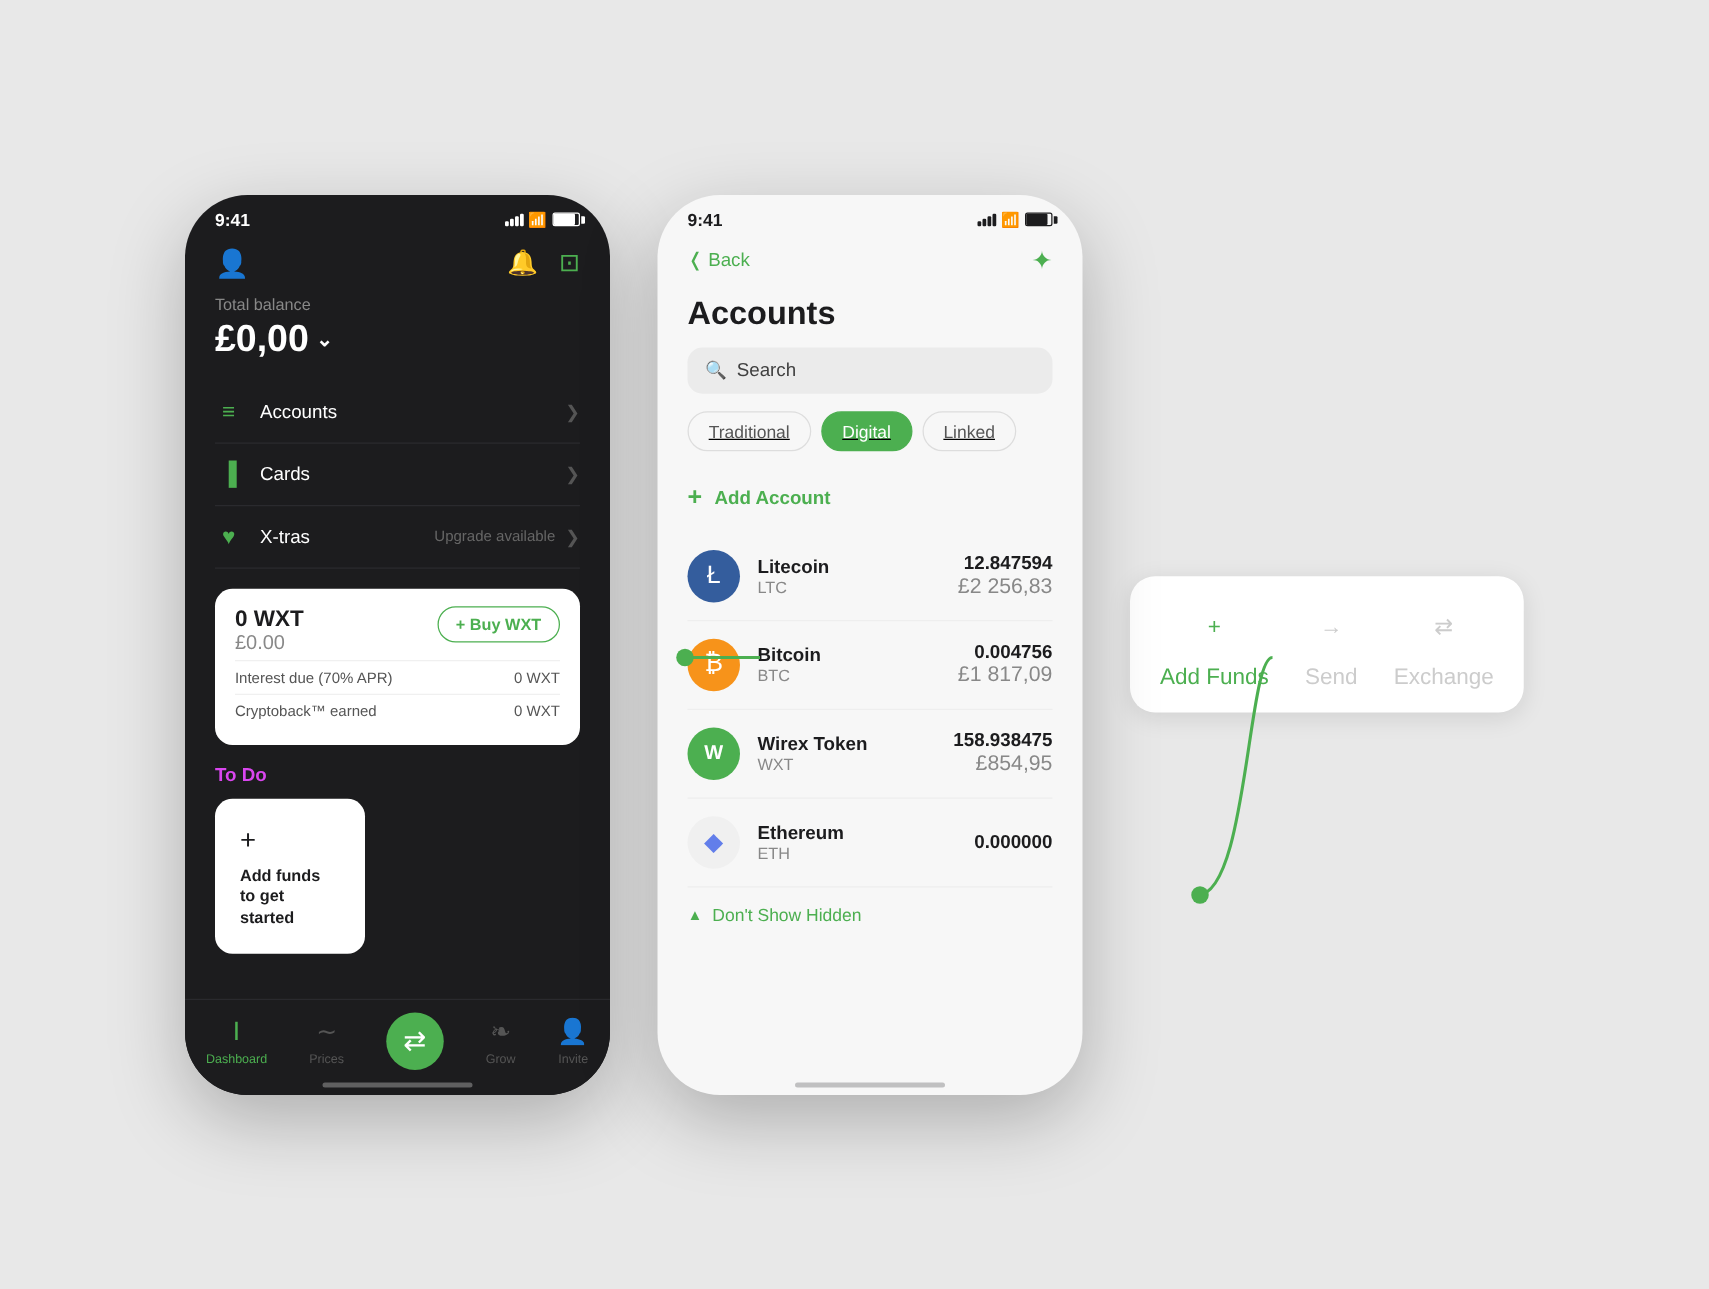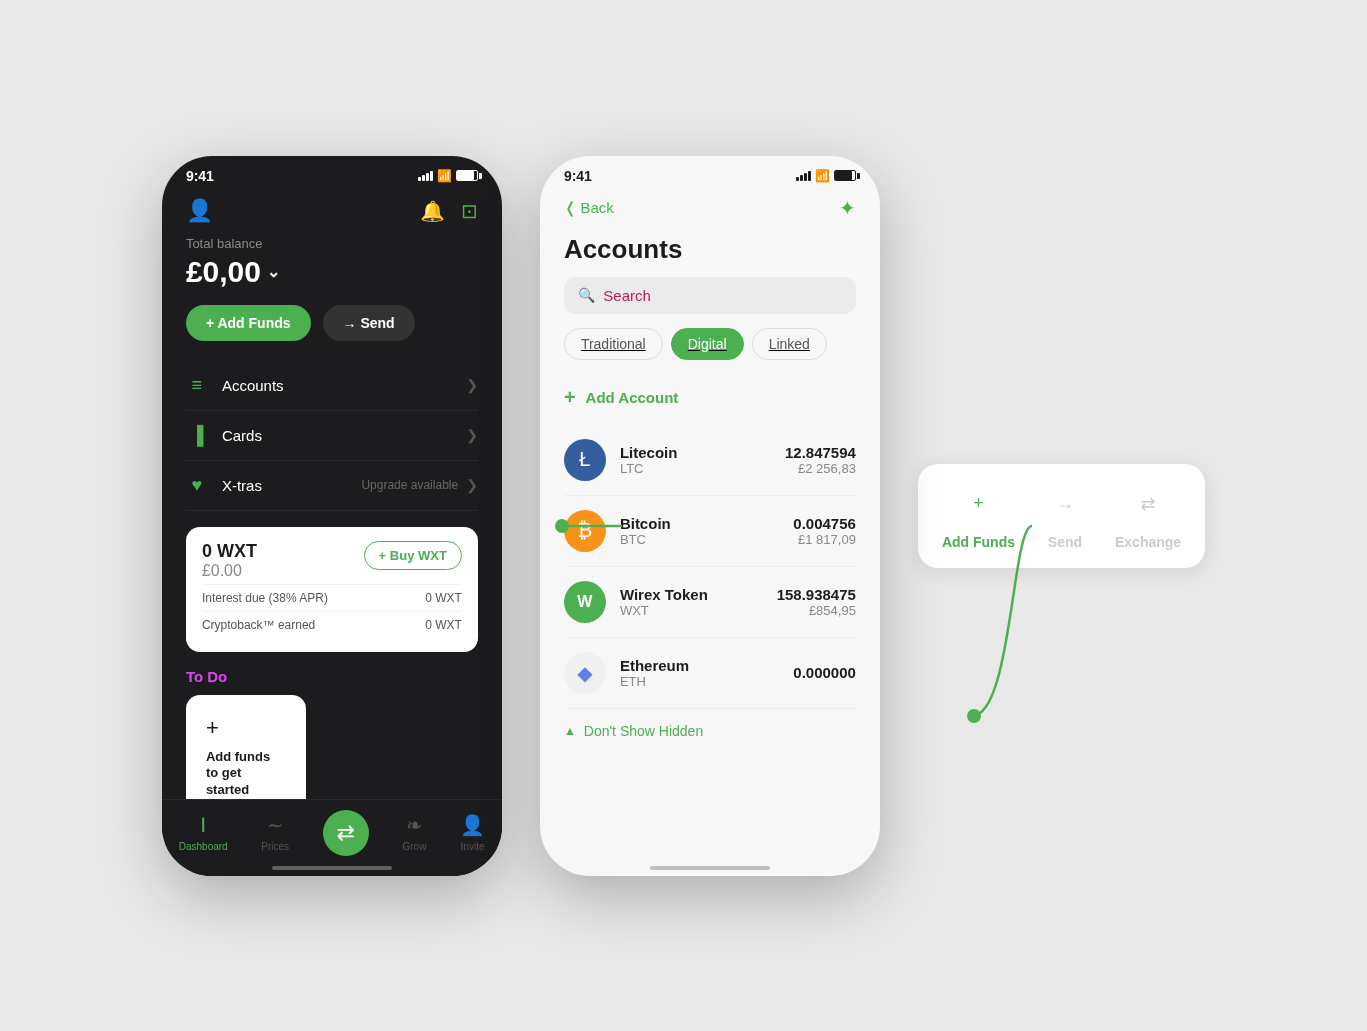--- a/index.html
+++ b/index.html
@@ -250,21 +250,21 @@
     .search-bar {
       margin: 0 24px 14px;
       background: #ebebeb;
       border-radius: 12px;
       padding: 10px 14px;
       display: flex;
       align-items: center;
       gap: 8px;
     }
     .search-bar .search-icon { color: #999; font-size: 14px; }
-    .search-input-placeholder { color: #be185d; font-size: 15px; }
+    .search-input-placeholder { color: #404040; font-size: 15px; }
 
     .filter-tabs {
       display: flex;
       gap: 8px;
       padding: 0 24px 16px;
       text-decoration: underline;
     }
     .filter-tab {
       padding: 7px 16px;
       border-radius: 20px;
@@ -312,21 +312,21 @@
     .logo-ltc { background: #345d9d; color: #fff; }
     .logo-btc { background: #f7931a; color: #fff; }
     .logo-wxt { background: #4caf50; color: #fff; font-size: 16px; font-weight: 700; }
     .logo-eth { background: #f0f0f0; color: #627eea; font-size: 20px; }
 
     .account-info { flex: 1; }
     .account-name { font-size: 15px; font-weight: 600; color: #1c1c1e; }
     .account-symbol { font-size: 13px; color: #888; }
     .account-values { text-align: right; }
     .account-crypto { font-size: 15px; font-weight: 600; color: #1c1c1e; }
-    .account-fiat { font-size: 13px; color: #888; }
+    .account-fiat { font-size: 17px; color: #888; }
 
     .dont-show-row {
       display: flex;
       align-items: center;
       gap: 8px;
       padding: 14px 24px;
       color: #4caf50;
       font-size: 14px;
       font-weight: 500;
       cursor: pointer;
@@ -351,21 +351,21 @@
       cursor: pointer;
     }
     .mini-action-icon {
       width: 44px; height: 44px;
       border-radius: 50%;
       display: flex; align-items: center; justify-content: center;
       font-size: 18px;
     }
     .mini-action-icon.green { color: #4caf50; }
     .mini-action-icon.gray { color: #ccc; }
-    .mini-action-label { font-size: 14px; color: #1c1c1e; font-weight: 700; }
+    .mini-action-label { font-size: 18px; color: #1c1c1e; font-weight: 400; }
     .mini-action-label.green { color: #4caf50; }
     .mini-action-label.gray { color: #ccc; }
 
     
     .connector-svg {
       position: absolute;
       top: 0; left: 0;
       width: 100%; height: 100%;
       pointer-events: none;
     }
@@ -425,24 +425,20 @@
     </div>
 
     <div class="dark-balance-section">
       <div class="dark-balance-label">Total balance</div>
       <div class="dark-balance-amount">
         <span>£0,00</span>
         <span class="chevron">⌄</span>
       </div>
     </div>
 
-    <div class="dark-action-buttons">
-      <button class="btn-add-funds">+ Add Funds</button>
-      <button class="btn-send">→ Send</button>
-    </div>
 
     <div class="dark-menu">
       <div class="dark-menu-item">
         <div class="dark-menu-item-left">
           <span class="dark-menu-icon">≡</span>
           <span>Accounts</span>
         </div>
         <span class="dark-menu-chevron">❯</span>
       </div>
       <div class="dark-menu-item">
@@ -466,21 +462,21 @@
 
     <div class="wxt-card">
       <div class="wxt-card-top">
         <div>
           <div class="wxt-amount">0 WXT</div>
           <div class="wxt-gbp">£0.00</div>
         </div>
         <button class="btn-buy-wxt">+ Buy WXT</button>
       </div>
       <div class="wxt-row">
-        <span>Interest due (38% APR)</span>
+        <span>Interest due (70% APR)</span>
         <span>0 WXT</span>
       </div>
       <div class="wxt-row">
         <span>Cryptoback™ earned</span>
         <span>0 WXT</span>
       </div>
     </div>
 
     <div class="todo-section">
       <div class="todo-label">To Do</div>

